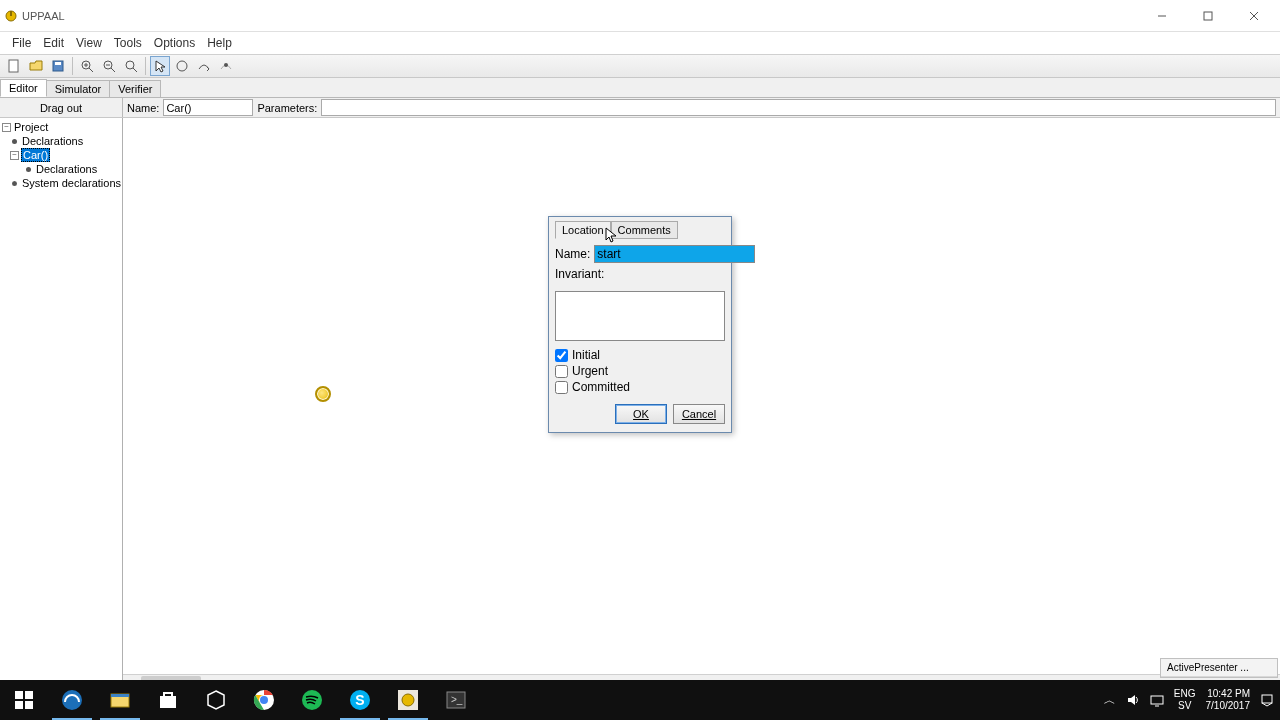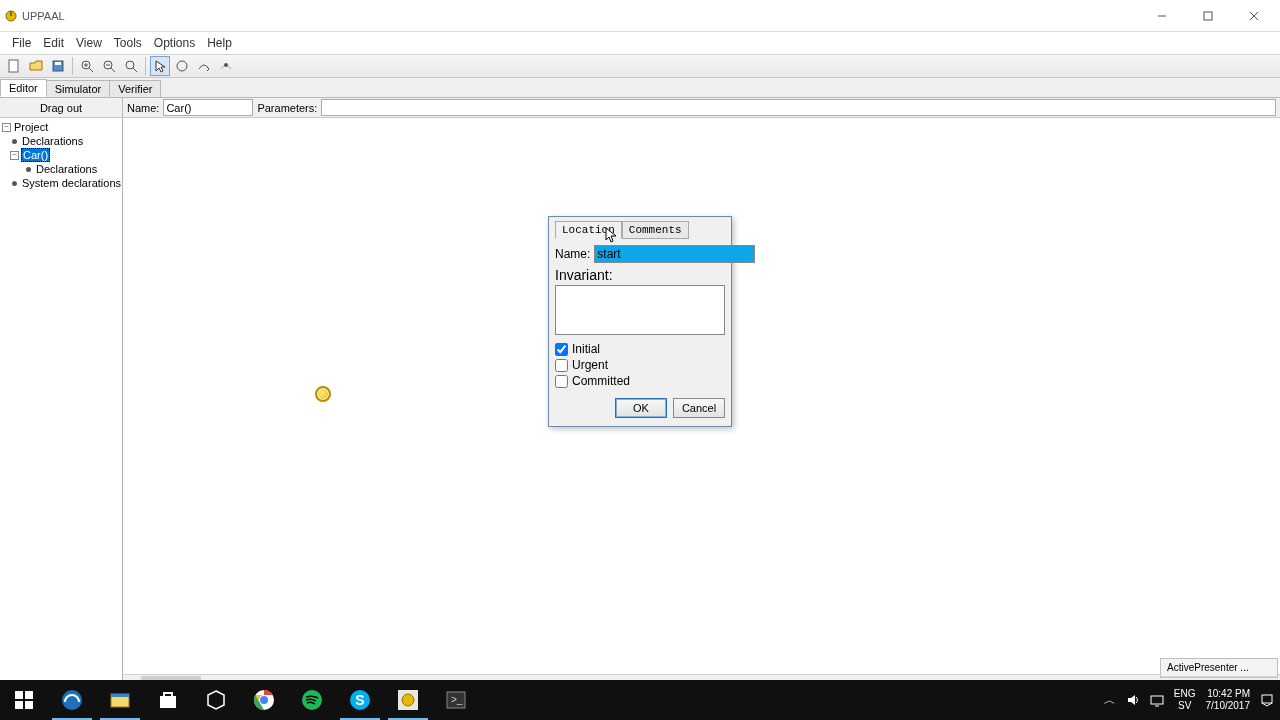--- a/index.html
+++ b/index.html
@@ -52,31 +52,31 @@
 .scroll-arrow { width: 16px; height: 16px; display: flex; align-items: center; justify-content: center; font-size: 9px; color: #555; }
 .scroll-thumb { width: 60px; height: 14px; background: #cdcdcd; border-radius: 2px; margin-left: 2px; }
 
 
 .dialog { position: absolute; left: 548px; top: 216px; width: 184px; background: #f0f0f0; border: 1px solid #6b8aad; box-shadow: 2px 2px 6px rgba(0,0,0,0.25); }
 .dialog-title { height: 26px; background: #fff; display: flex; align-items: center; padding: 0 6px; border-bottom: 1px solid #d0d0d0; }
 .dialog-title-text { font-size: 12px; flex: 1; }
 .dialog-close { width: 20px; height: 20px; display: flex; align-items: center; justify-content: center; font-size: 12px; }
 .dialog-body { padding: 4px 6px 8px; font-size: 12px; }
 .dialog-tabs { display: flex; font-size: 11px; margin-bottom: 6px; position: relative; }
-.dialog-tab { padding: 2px 6px; border: 1px solid #aaa; background: #e8e8e8; font-family: Liberation Mono, monospace; }
+.dialog-tab { padding: 2px 6px; border: 1px solid #aaa; background: #e8e8e8; }
 .dialog-tab.active { background: #f0f0f0; border-bottom: 1px solid #f0f0f0; }
 .cursor-overlay { position: absolute; left: 50px; top: 6px; font-size: 13px; pointer-events: none; }
 .dialog-row { display: flex; align-items: center; margin-bottom: 4px; }
 .dialog-row label { font-size: 12px; margin-right: 4px; }
 .dialog-input { flex: 1; height: 18px; border: 1px solid #888; font-size: 12px; padding: 0 2px; background: #0ea5e9; }
 .dialog-textarea { width: 100%; height: 50px; border: 1px solid #888; background: #fff; resize: none; font-size: 12px; margin-bottom: 4px; }
 .dialog-check { display: flex; align-items: center; margin-bottom: 2px; font-size: 12px; }
 .dialog-check input { margin-right: 4px; }
 .dialog-buttons { display: flex; justify-content: flex-end; gap: 6px; margin-top: 10px; }
-.dialog-btn { width: 52px; height: 20px; font-size: 11px; background: linear-gradient(#f8f8f8,#e2e2e2); border: 1px solid #888; }
+.dialog-btn { width: 52px; height: 20px; font-size: 11px; background: linear-gradient(#f8f8f8,#e2e2e2); border: 1px solid #888; text-decoration: underline; }
 .dialog-btn.primary { border: 1px solid #2a6fbb; box-shadow: 0 0 0 1px #7db0e8 inset; }
 
 
 .ap-overlay { position: absolute; right: 2px; bottom: 42px; width: 118px; background: #f3f3f3; border: 1px solid #c0c0c0; font-size: 10px; }
 .ap-title { padding: 3px 6px; border-bottom: 1px solid #d8d8d8; display: flex; }
 .ap-title-text { flex: 1; white-space: nowrap; overflow: hidden; text-overflow: ellipsis; }
 .ap-buttons { display: flex; justify-content: space-around; padding: 3px 2px; }
 .ap-btn { display: flex; flex-direction: column; align-items: center; font-size: 9px; gap: 1px; }
 .ap-icon { width: 18px; height: 16px; border-radius: 2px; }
 
@@ -250,21 +250,21 @@
       <span class="cursor-overlay">
         <svg width="14" height="18">
             <path d="M1 1l0 12 3-3 2 5 2-1-2-5 5 0z" fill="#fff" stroke="#000" stroke-width="1"></path>
           </svg>
       </span>
     </div>
     <div class="dialog-row">
       <label>Name:</label>
       <input class="dialog-input" value="start" style="">
     </div>
-    <div style="font-size:14px;margin-bottom:2px">Invariant:</div>
+    <div style="font-size:12px;margin-bottom:10px">Invariant:</div>
     <textarea class="dialog-textarea" style=""></textarea>
     <label class="dialog-check">
       <input type="checkbox" checked="" style="">
       <span>Initial</span>
     </label>
     <label class="dialog-check">
       <input type="checkbox" style="">
       <span>Urgent</span>
     </label>
     <label class="dialog-check">

